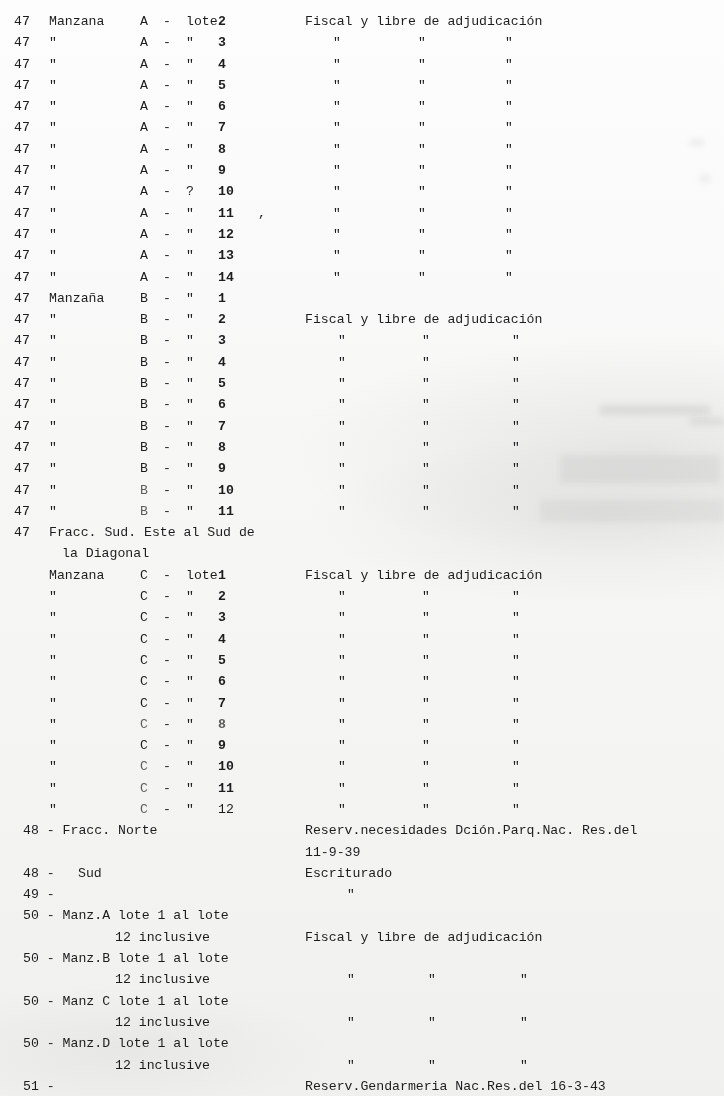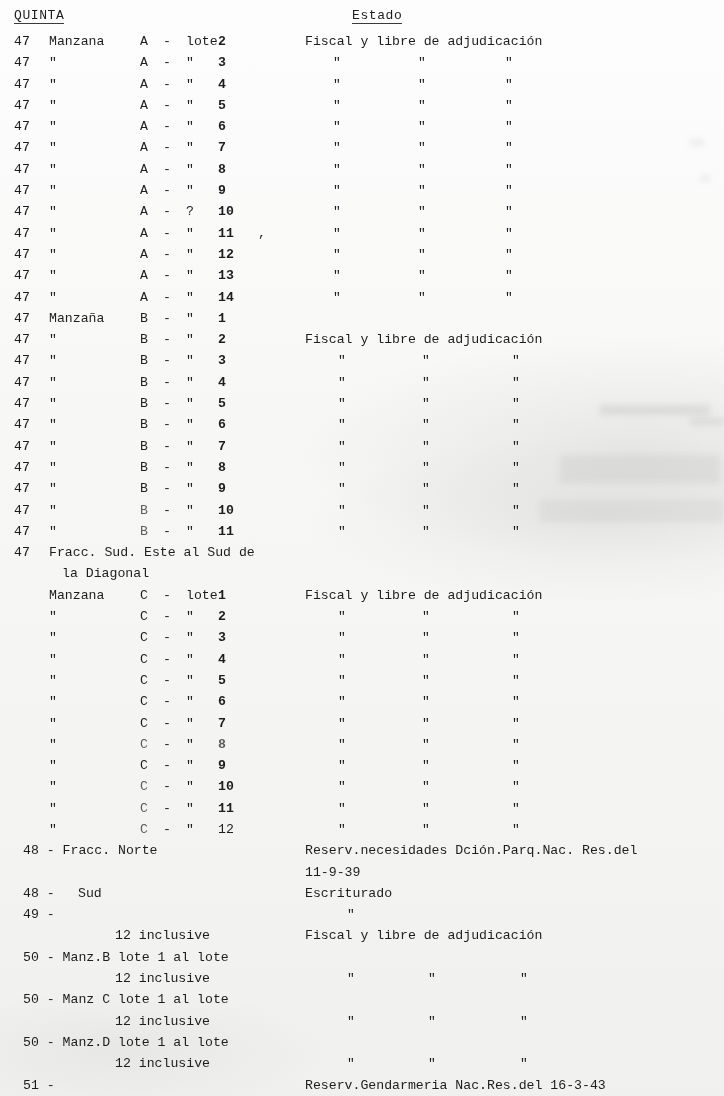--- a/index.html
+++ b/index.html
@@ -149,24 +149,20 @@
 
 <div class="smudge" style="left:600px; top:405px; width:110px; height:10px;"></div>
 <div class="smudge" style="left:690px; top:418px; width:34px; height:7px;"></div>
 <div class="smudge" style="left:560px; top:455px; width:160px; height:28px; background:rgba(130,130,130,0.10);"></div>
 <div class="smudge" style="left:540px; top:500px; width:184px; height:22px; background:rgba(130,130,130,0.09);"></div>
 <div class="smudge" style="left:690px; top:140px; width:14px; height:5px;"></div>
 <div class="smudge" style="left:700px; top:176px; width:10px; height:5px;"></div>
 
 <div id="doc">
 
-  <div class="hdr">
-    <span class="h-quinta">QUINTA</span>
-    <span class="h-estado">Estado</span>
-  </div>
 
   <div class="rows">
 
     <div class="row">
       <span class="c-quinta">47</span>
       <span class="c-manz">Manzana</span>
       <span class="c-letra">A</span>
       <span class="c-dash">-</span>
       <span class="c-lote">lote</span>
       <span class="c-num b">2</span>
@@ -562,20 +558,23 @@
     <div class="row">
       <span class="c-q2">48 -</span>
       <span class="c-manz" style="left:78px;">Sud</span>
       <span class="c-estado">Escriturado</span>
     </div>
     <div class="row">
       <span class="c-q2">49 -</span>
       <span class="ditto" style="left:347px;">"</span>
     </div>
 
+    <div class="row">
+      <span class="c-q2">50 - Manz.A lote 1 al lote</span>
+    </div>
     <div class="row">
       <span class="indent-lote">12 inclusive</span>
       <span class="c-estado">Fiscal y libre de adjudicación</span>
     </div>
 
     <div class="row">
       <span class="c-q2">50 - Manz.B lote 1 al lote</span>
     </div>
     <div class="row">
       <span class="indent-lote">12 inclusive</span>

